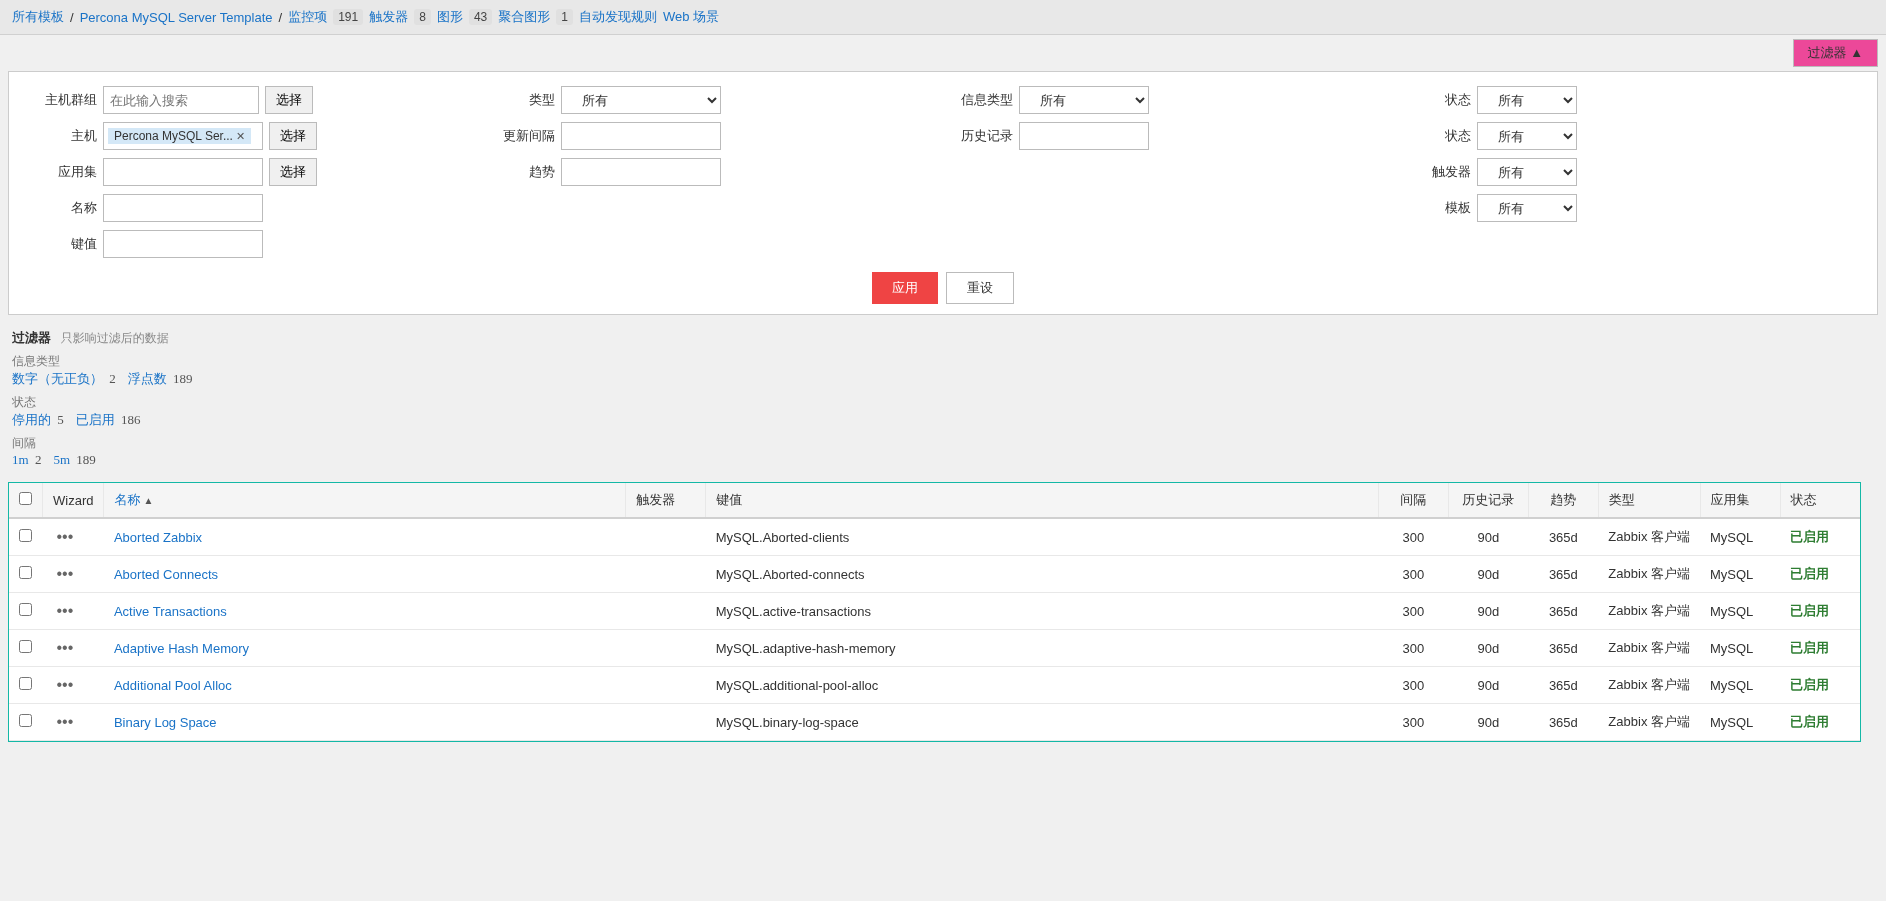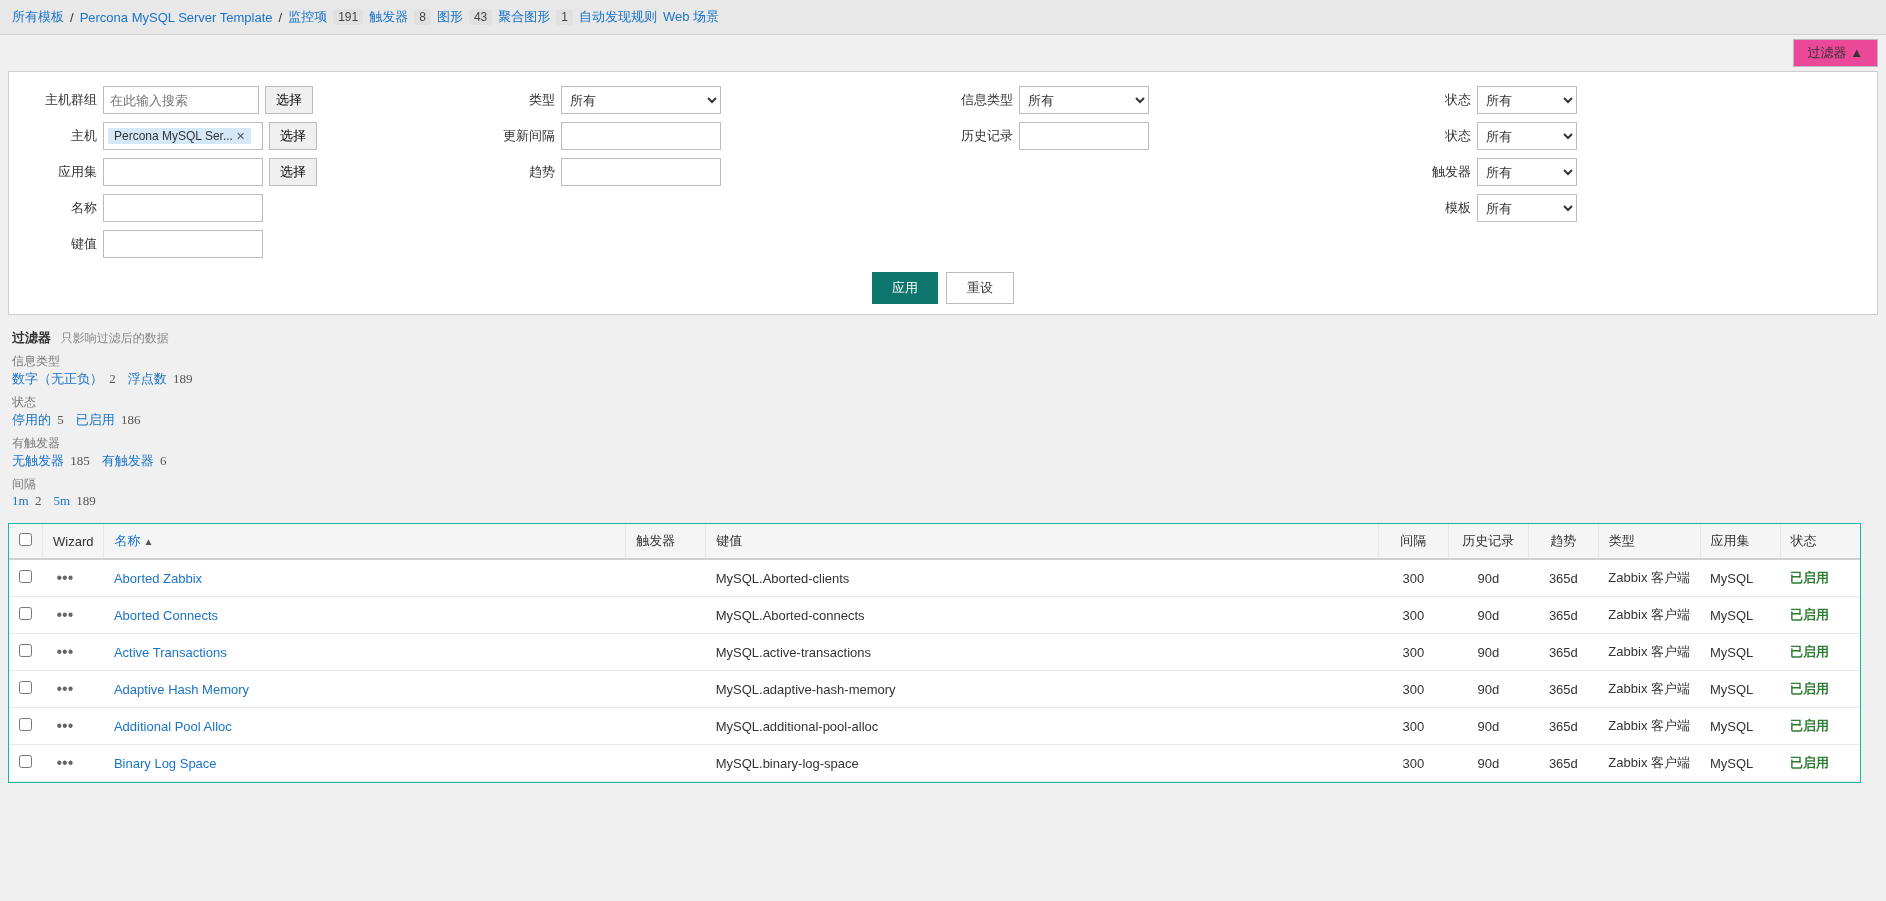--- a/index.html
+++ b/index.html
@@ -46,21 +46,21 @@
     .filter-input {
       border: 1px solid #bbb;
       padding: 4px 6px;
       font-size: 13px;
       color: #333;
       background: #fff;
       height: 28px;
     }
     .filter-select {
       border: 1px solid #bbb;
-      padding: 3px 4px;
+      padding: 3px 16px;
       font-size: 13px;
       color: #333;
       background: #fff;
       height: 28px;
     }
     .select-btn {
       background: #f0f0f0;
       border: 1px solid #bbb;
       padding: 4px 10px;
       cursor: pointer;
@@ -87,21 +87,21 @@
     }
     .tag-close { cursor: pointer; color: #555; font-size: 11px; }
     
     .filter-actions {
       display: flex;
       justify-content: center;
       gap: 8px;
       margin-top: 14px;
     }
     .btn-apply {
-      background: #0f766e;
+      background: #ef4444;
       color: #fff;
       border: none;
       padding: 6px 20px;
       cursor: pointer;
       font-size: 13px;
     }
     .btn-reset {
       background: #fff;
       color: #333;
       border: 1px solid #bbb;
@@ -364,33 +364,20 @@
         <a href="#">停用的</a>
         <span class="count">5</span>
       </span>
       <span class="summary-item">
         <a href="#">已启用</a>
         <span class="count">186</span>
       </span>
     </div>
   </div>
 
-  <div class="summary-group">
-    <div class="summary-group-label">有触发器</div>
-    <div class="summary-group-items">
-      <span class="summary-item">
-        <a href="#">无触发器</a>
-        <span class="count">185</span>
-      </span>
-      <span class="summary-item">
-        <a href="#">有触发器</a>
-        <span class="count">6</span>
-      </span>
-    </div>
-  </div>
 
   <div class="summary-group">
     <div class="summary-group-label">间隔</div>
     <div class="summary-group-items">
       <span class="summary-item">
         <a href="#">1m</a>
         <span class="count">2</span>
       </span>
       <span class="summary-item">
         <a href="#">5m</a>

